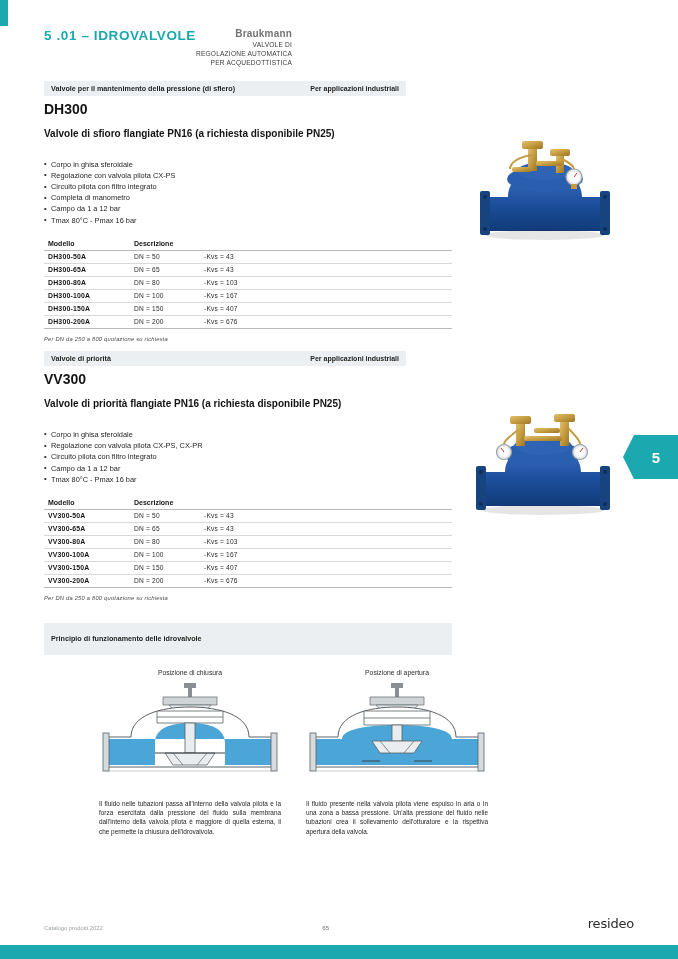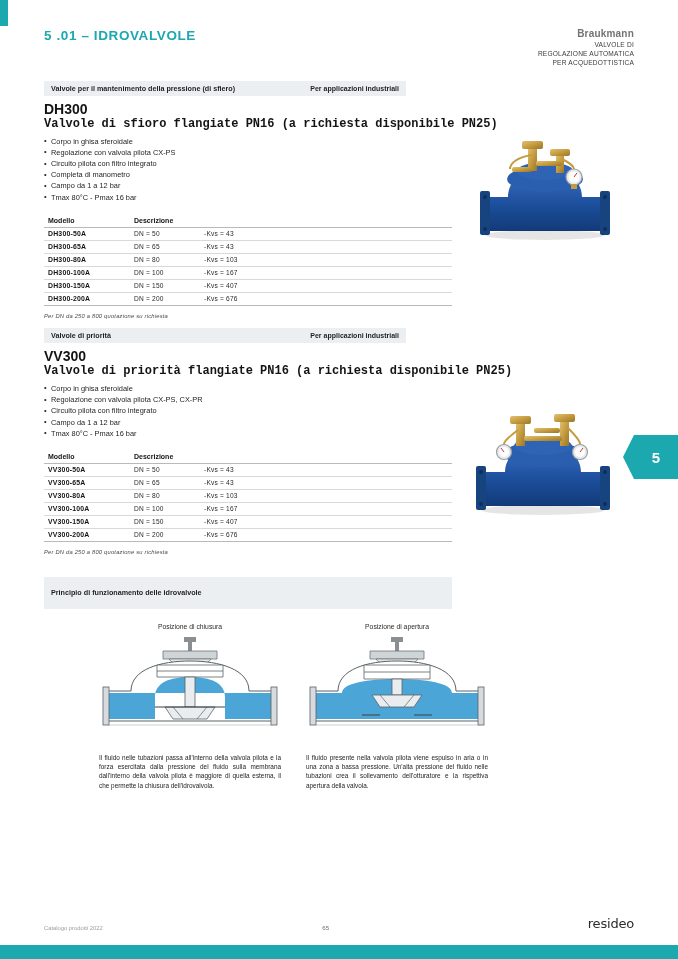--- a/index.html
+++ b/index.html
@@ -33,21 +33,20 @@
   }
   .content {
     position: absolute;
     left: 44px;
     top: 28px;
     width: 590px;
   }
   
   .hdr {
     display: flex;
-    justify-content: space-between;
     align-items: flex-start;
   }
   .chapter-title {
     color: #1ba8ae;
     font-size: 13.5px;
     font-weight: bold;
     letter-spacing: 0.6px;
   }
   .brand-block { text-align: right; }
   .brand-name {
@@ -80,29 +79,28 @@
     margin-left: auto;
     font-size: 7px;
   }
   .prod-code {
     font-size: 14px;
     font-weight: bold;
     margin-top: 5px;
     color: #141414;
   }
   .prod-desc {
-    font-size: 12px;
-    font-weight: bold;
-    margin-top: 0;
+    font-size: 10px;
+    font-weight: bold;
+    margin-top: 11px;
     color: #141414;
-    font-family: Liberation Mono, monospace;
   }
   ul.bullets {
     list-style: none;
-    margin: 5px 0 0 0;
+    margin: 20px 0 0 0;
     padding: 0;
   }
   ul.bullets li {
     font-size: 7.4px;
     line-height: 11.2px;
     color: #242424;
     padding-left: 7px;
     position: relative;
   }
   ul.bullets li:before {

